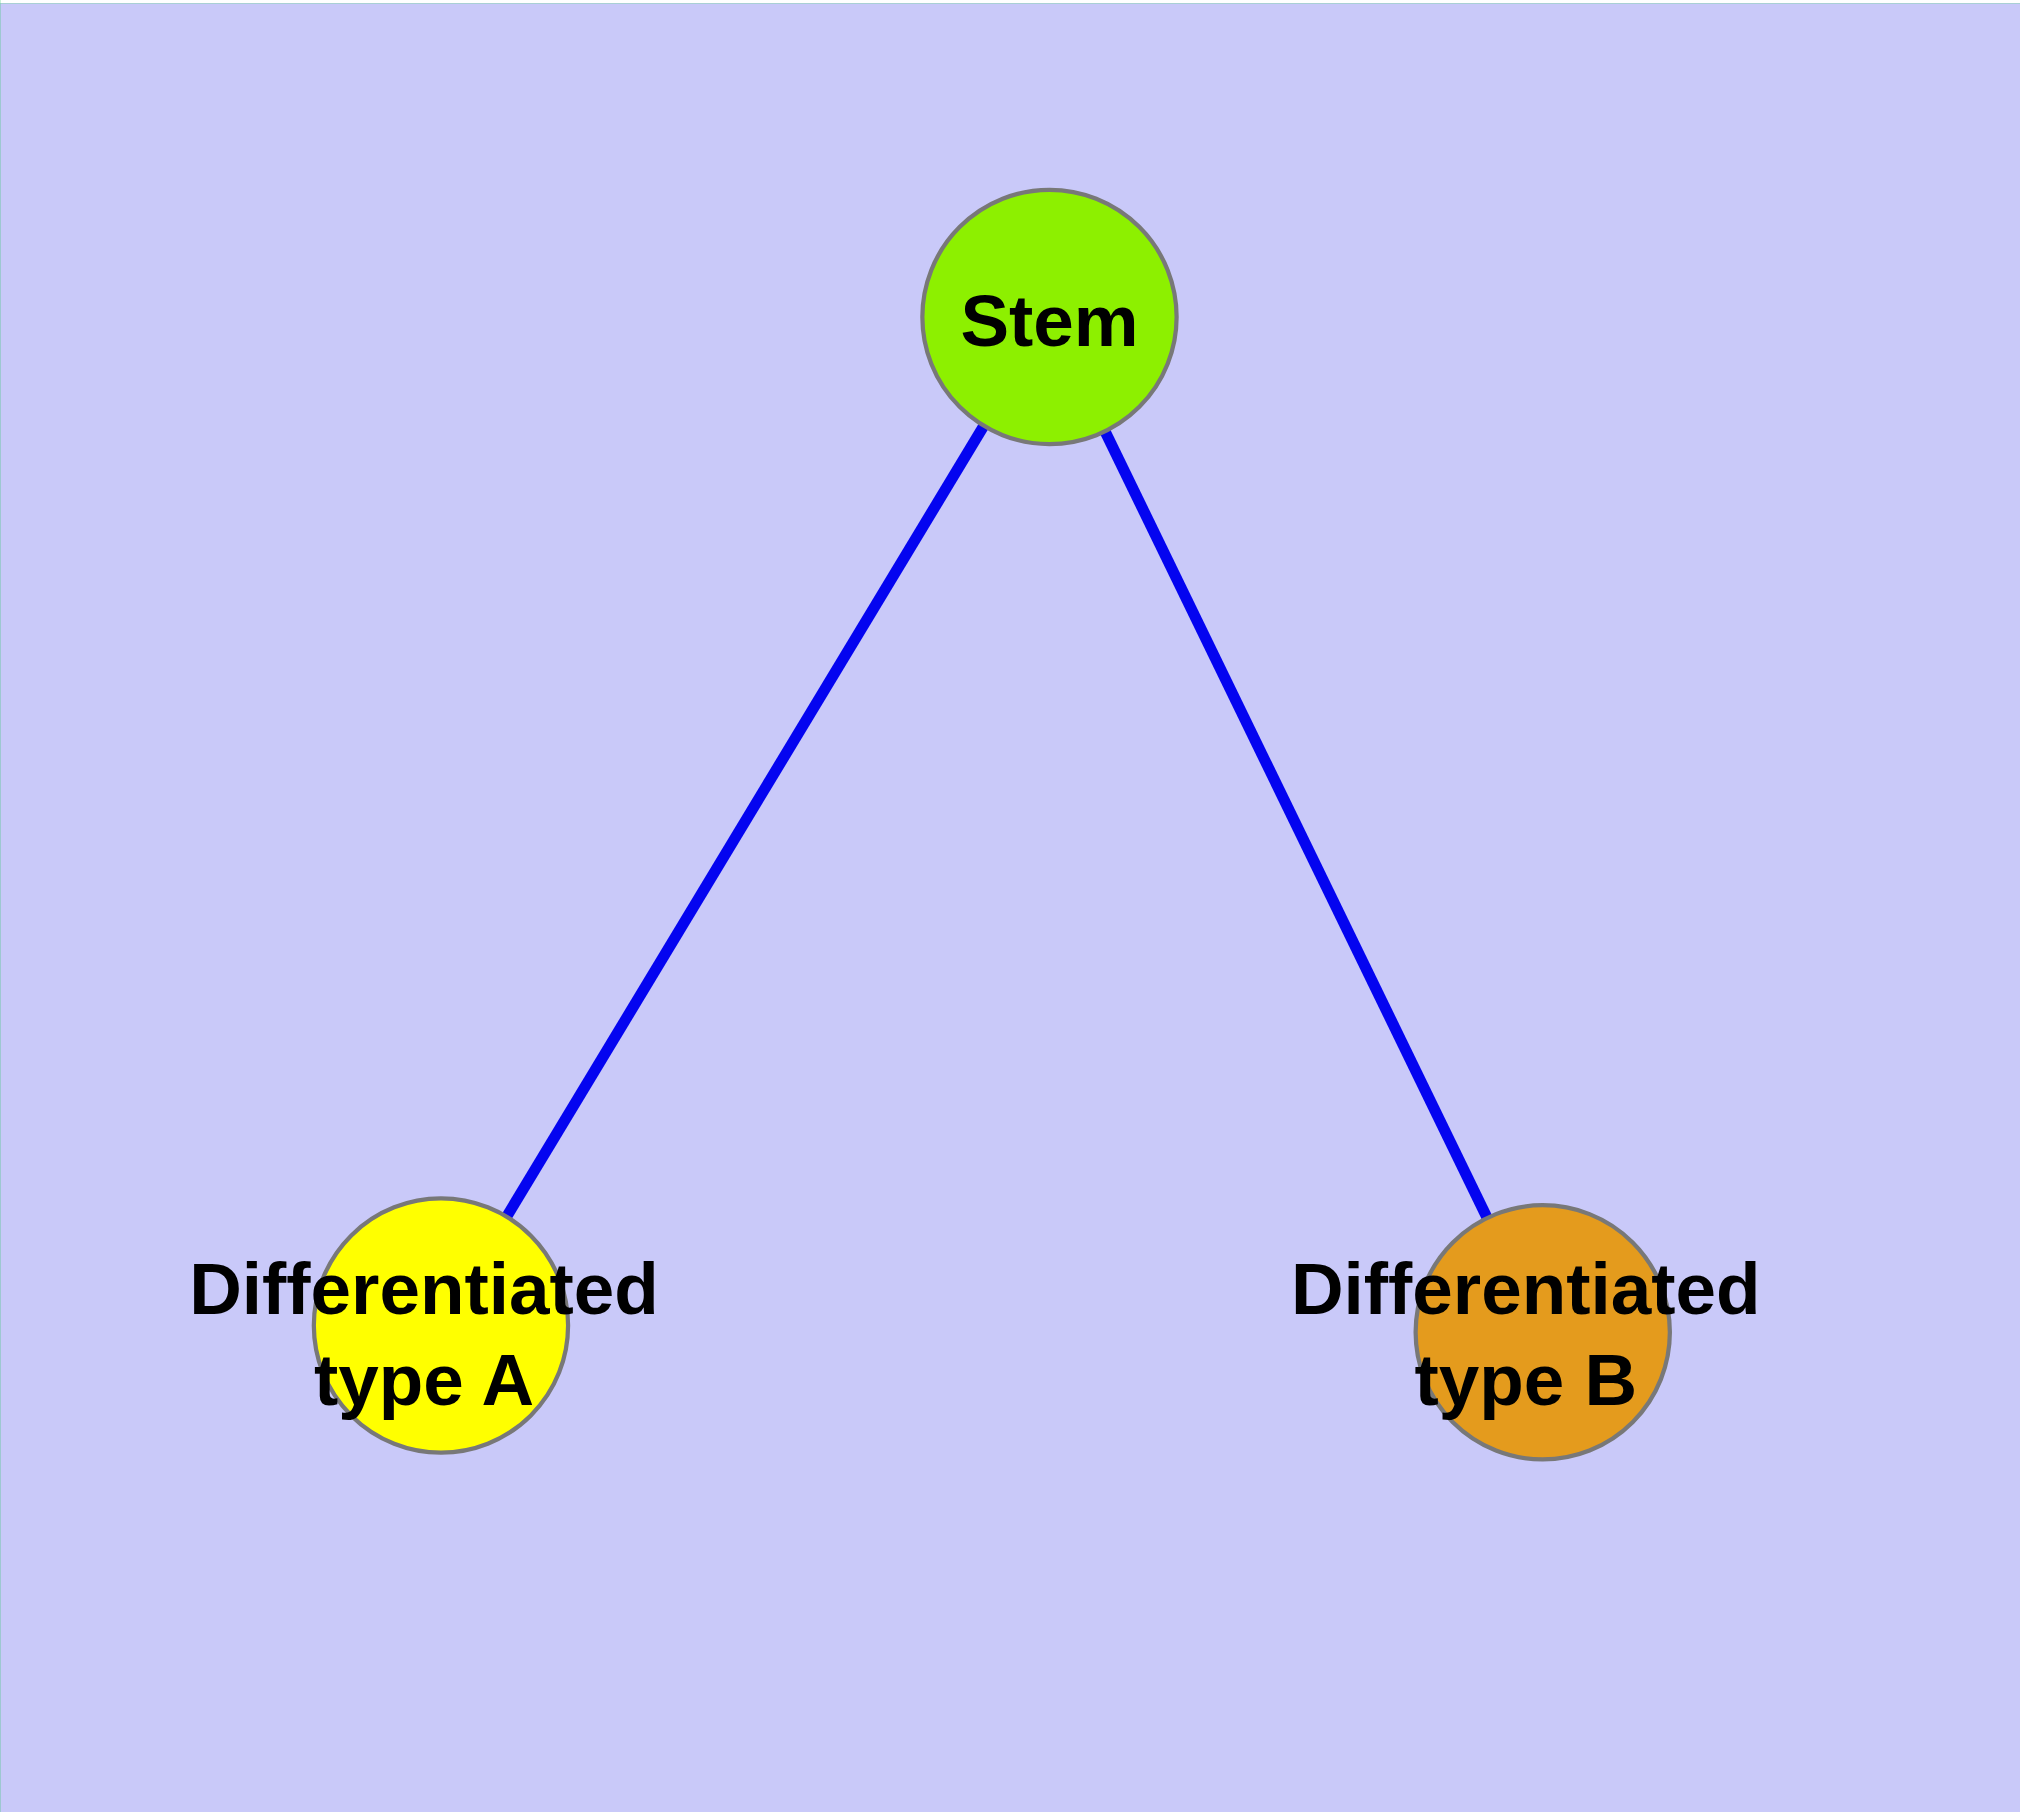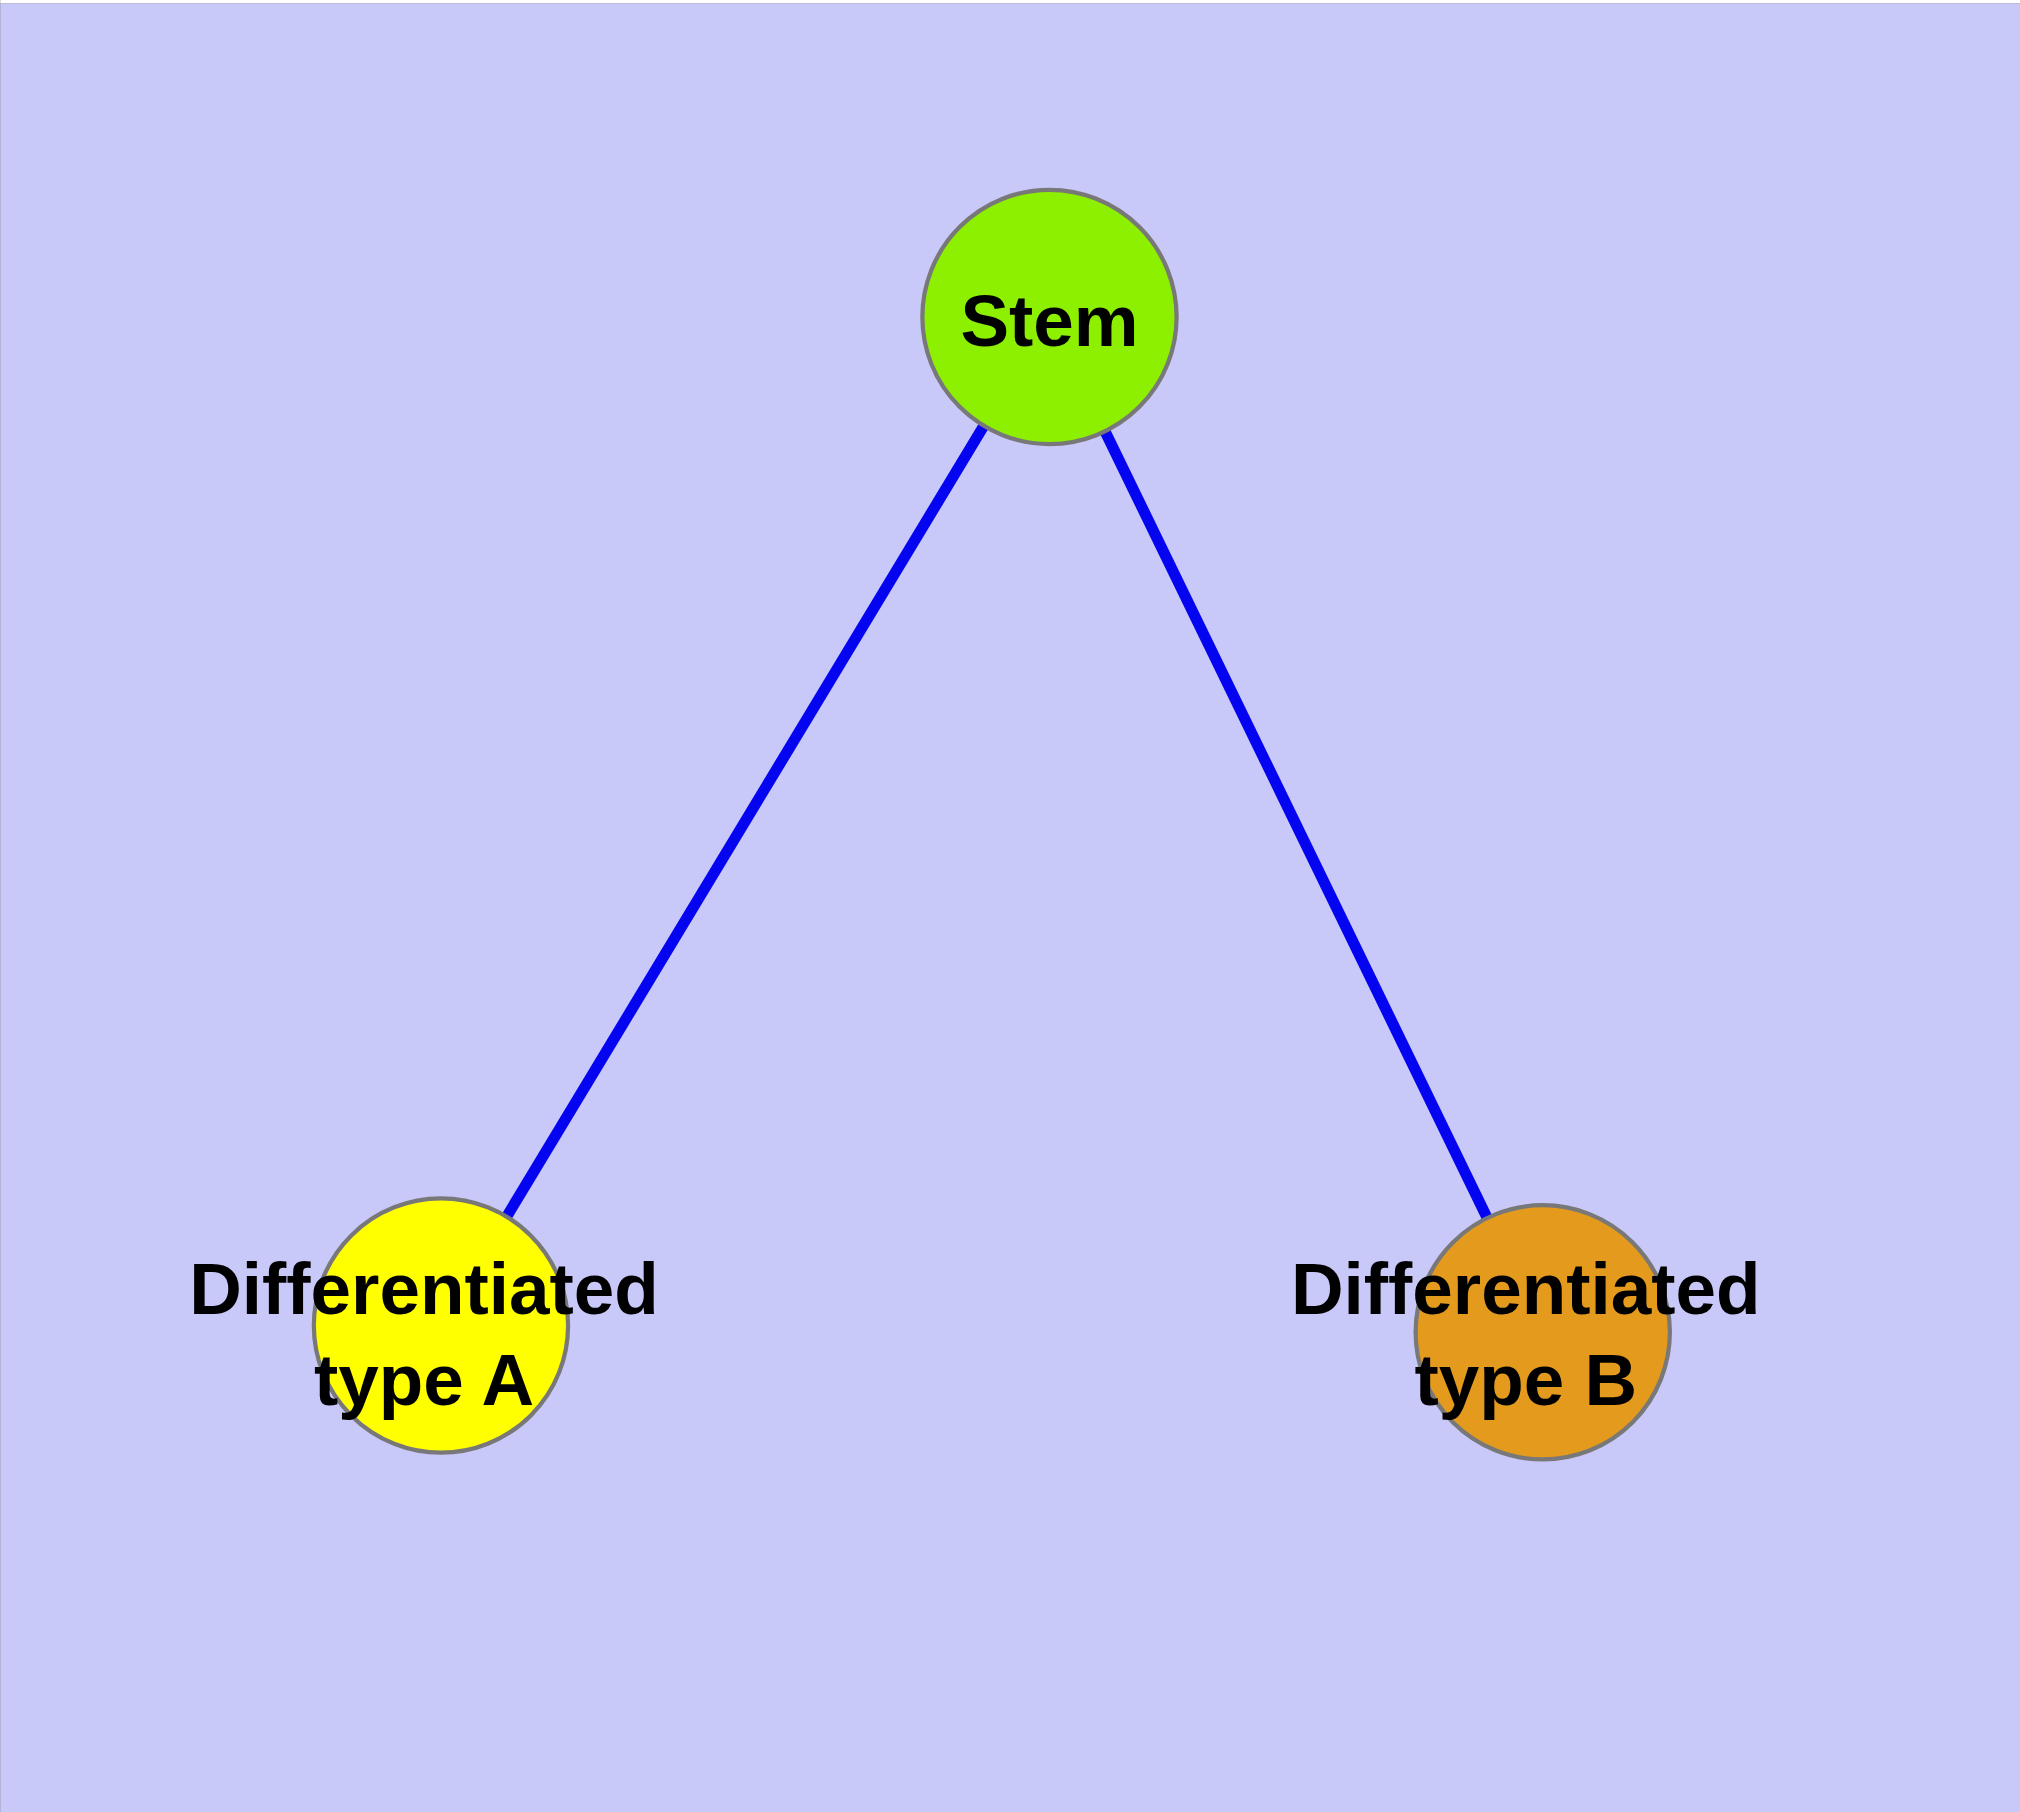--- a/index.html
+++ b/index.html
@@ -5,21 +5,21 @@
   html, body {
     margin: 0;
     padding: 0;
     background: #ffffff;
   }
   .stage {
     position: relative;
     width: 2021px;
     height: 1812px;
     overflow: hidden;
-    background: #737373;
+    background: #22c55e;
     font-family: "Liberation Sans", "DejaVu Sans", sans-serif;
   }
   svg.graph {
     position: absolute;
     left: 0;
     top: 0;
     display: block;
   }
   text.node-label {
     font-family: "Liberation Sans", "DejaVu Sans", sans-serif;

